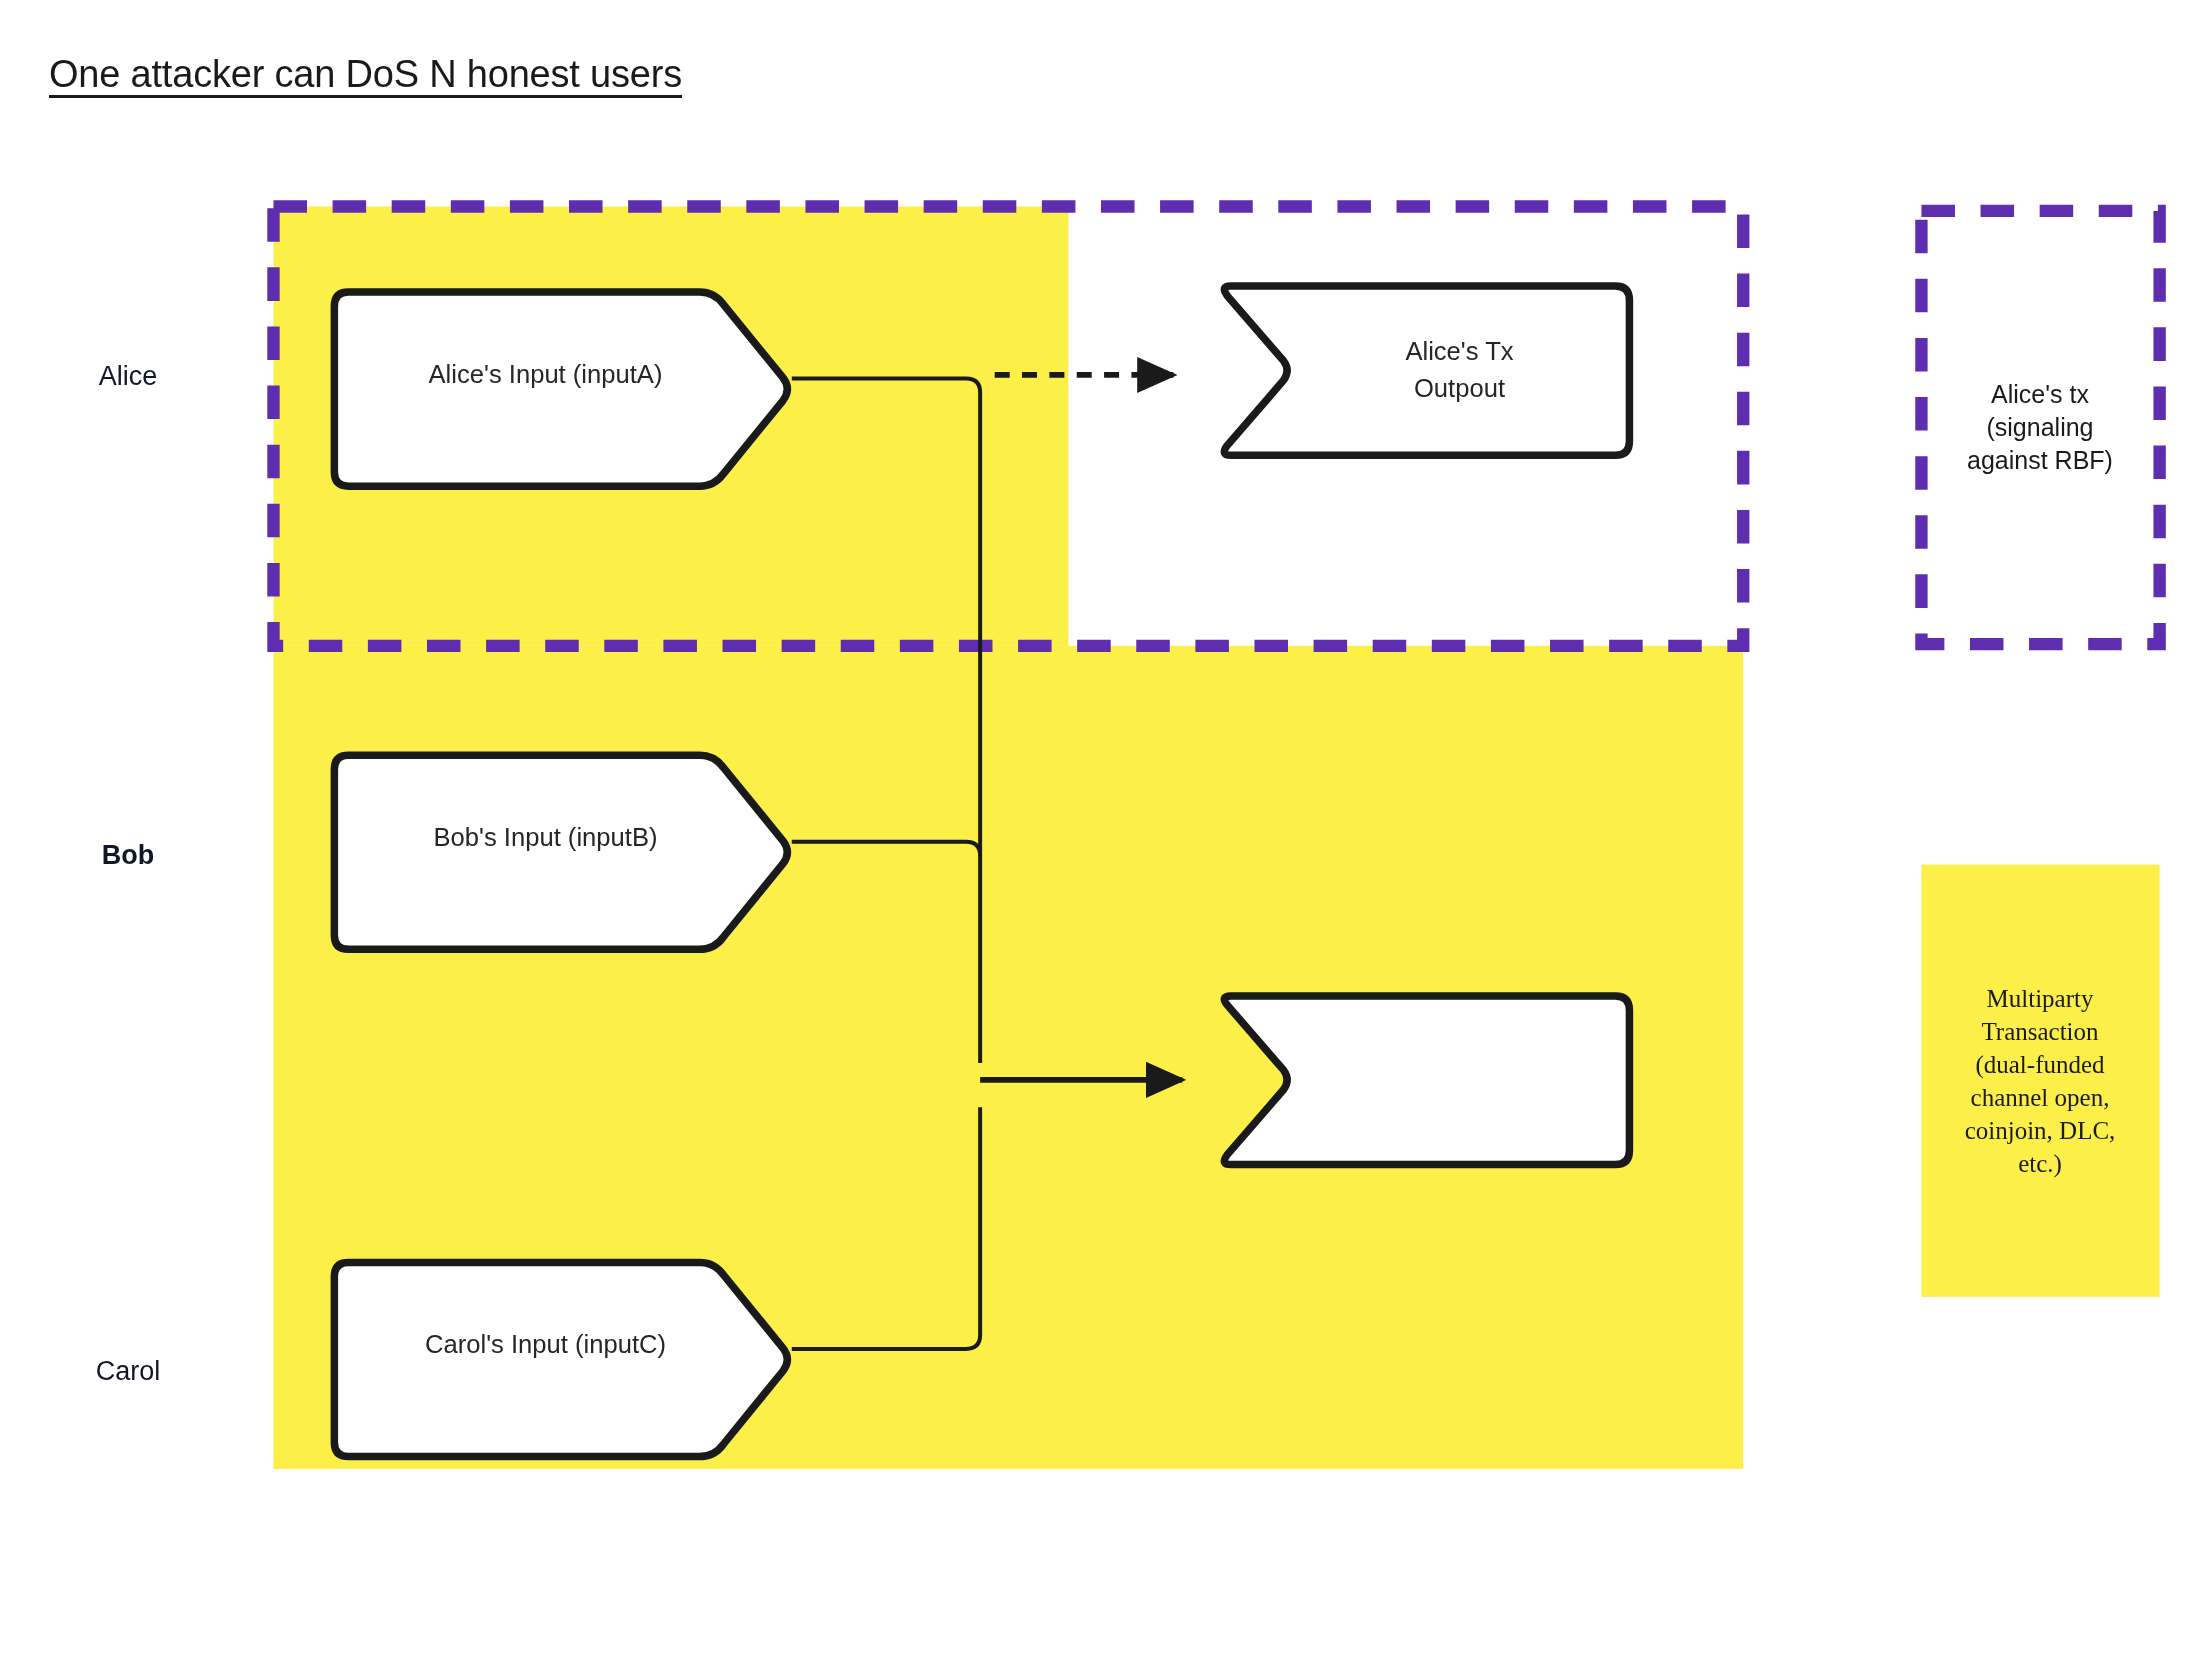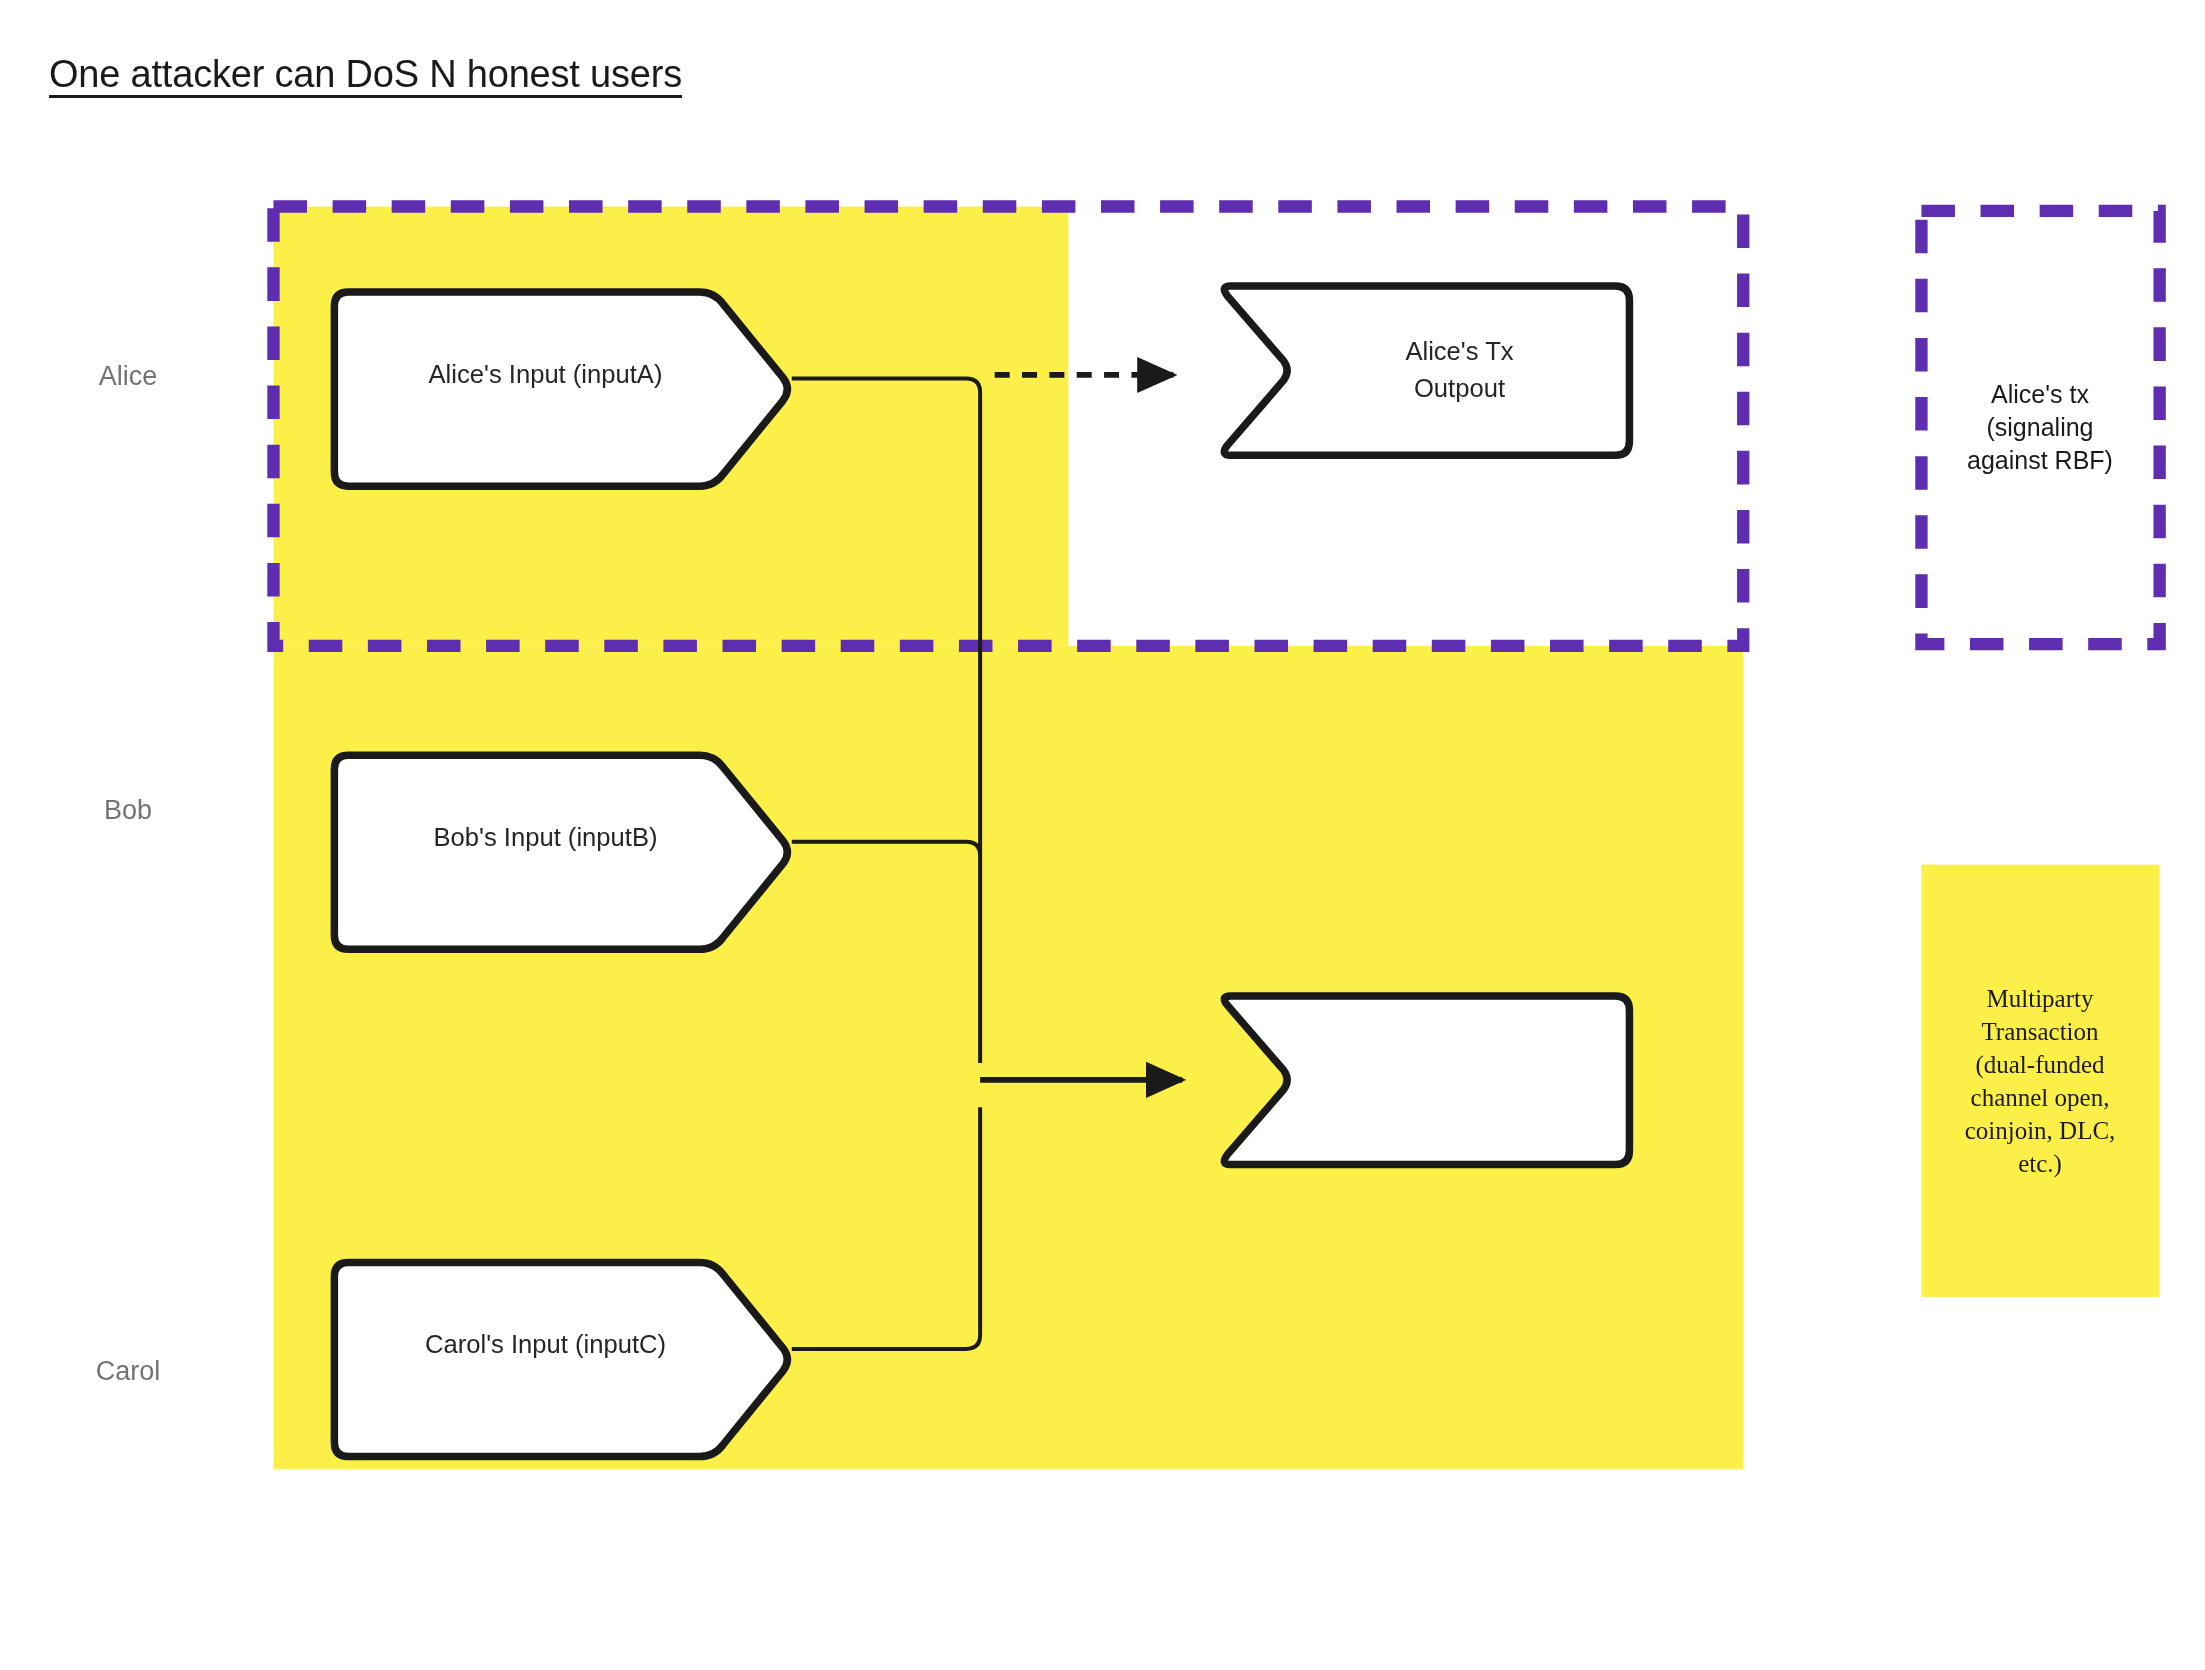--- a/index.html
+++ b/index.html
@@ -30,21 +30,21 @@
     letter-spacing: -0.2px;
     text-decoration: underline;
     text-decoration-thickness: 2.6px;
     text-underline-offset: 8px;
     white-space: nowrap;
     text-align: right;
   }
   .swimlane-label {
     position: absolute;
     font-size: 27px;
-    color: #737373;
+    color: #0f172a;
     white-space: nowrap;
     text-align: center;
   }
   .legend-text {
     position: absolute;
     font-size: 25px;
     line-height: 1.32;
     color: #1a1a1a;
     text-align: center;
   }
@@ -152,21 +152,21 @@
 
     <rect x="4356" y="478" width="540" height="982" fill="none" stroke="#5F2DB0" stroke-width="28" stroke-dasharray="76 58"></rect>
 
     <rect x="4356" y="1960" width="540" height="980" fill="#FCEF47" stroke="none"></rect>
   </svg>
 
   <div class="page-title">One attacker can DoS N honest users</div>
 
   <div class="swimlane-label" style="left:53px; top:361px; width:150px;">Alice</div>
 
-  <div class="swimlane-label" style="left:53px; top:795px; width:150px;">Bob</div>
+  <div class="swimlane-label" style="left:53px; top:840px; width:150px;font-weight:bold;">Bob</div>
 
   <div class="swimlane-label" style="left:53px; top:1331px; width:150px;margin-top:25px;">Carol</div>
 
   <div class="node-label" style="left:334px; top:838px; width:423px; transform:translateY(-50%);">Bob's Input (inputB)</div>
 
   <div class="node-label" style="left:334px; top:375px; width:423px; transform:translateY(-50%);">Alice's Input (inputA)</div>
 
   <div class="node-label" style="left:334px; top:1345px; width:423px; transform:translateY(-50%);">Carol's Input (inputC)</div>
 
   <div class="node-label" style="left:1292px; top:370px; width:335px; transform:translateY(-50%);">Alice's Tx

